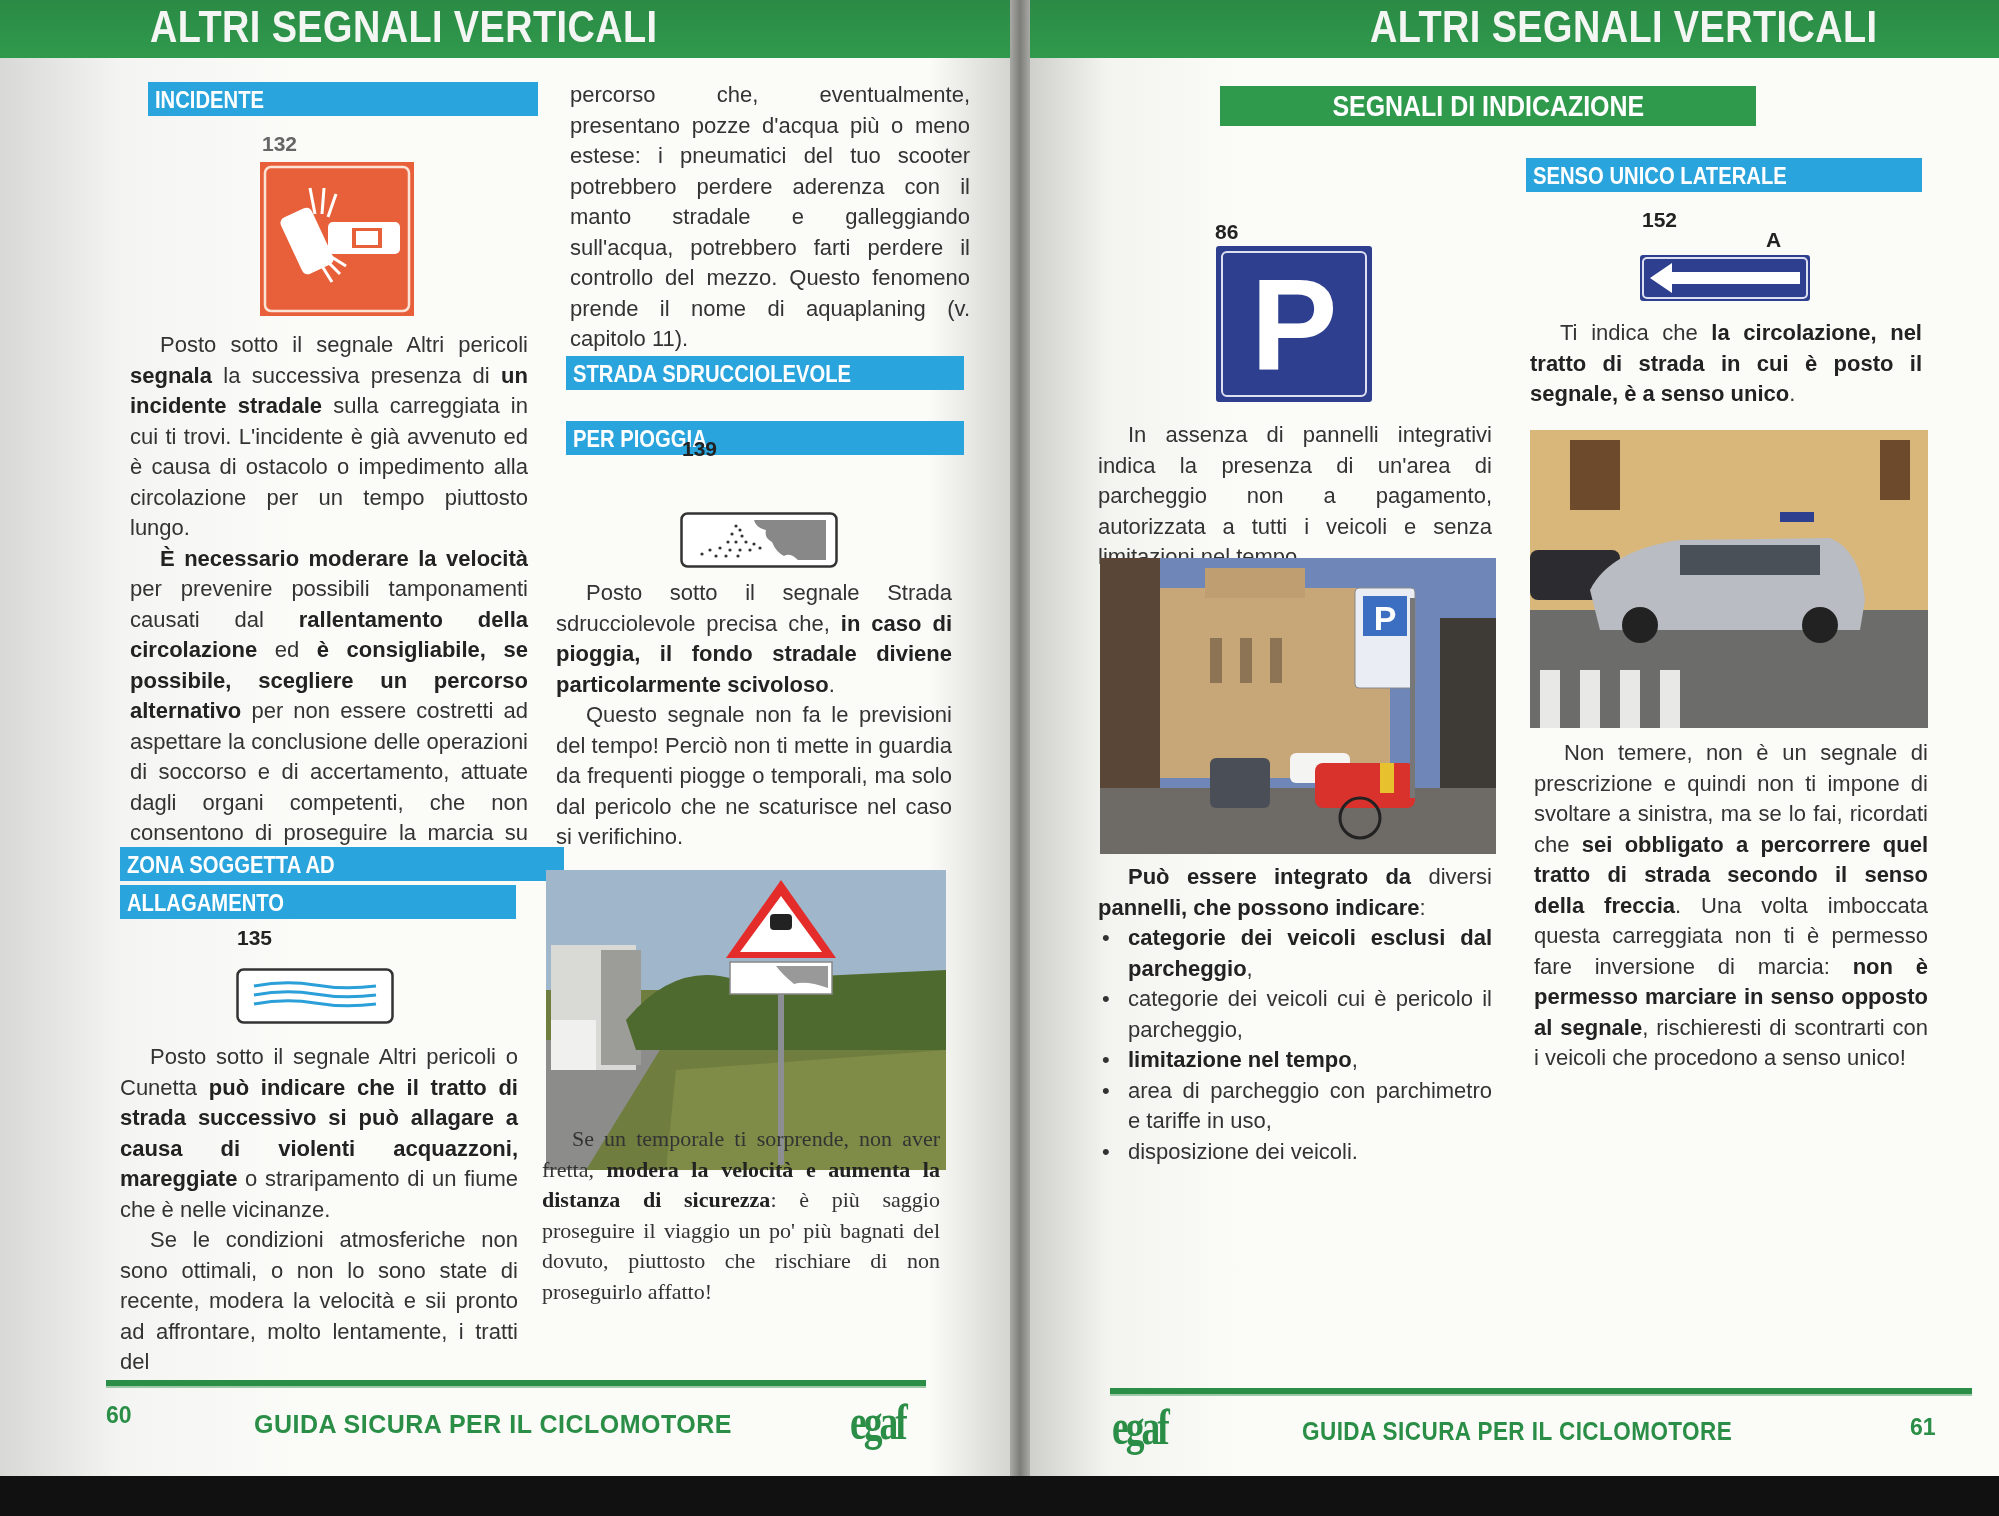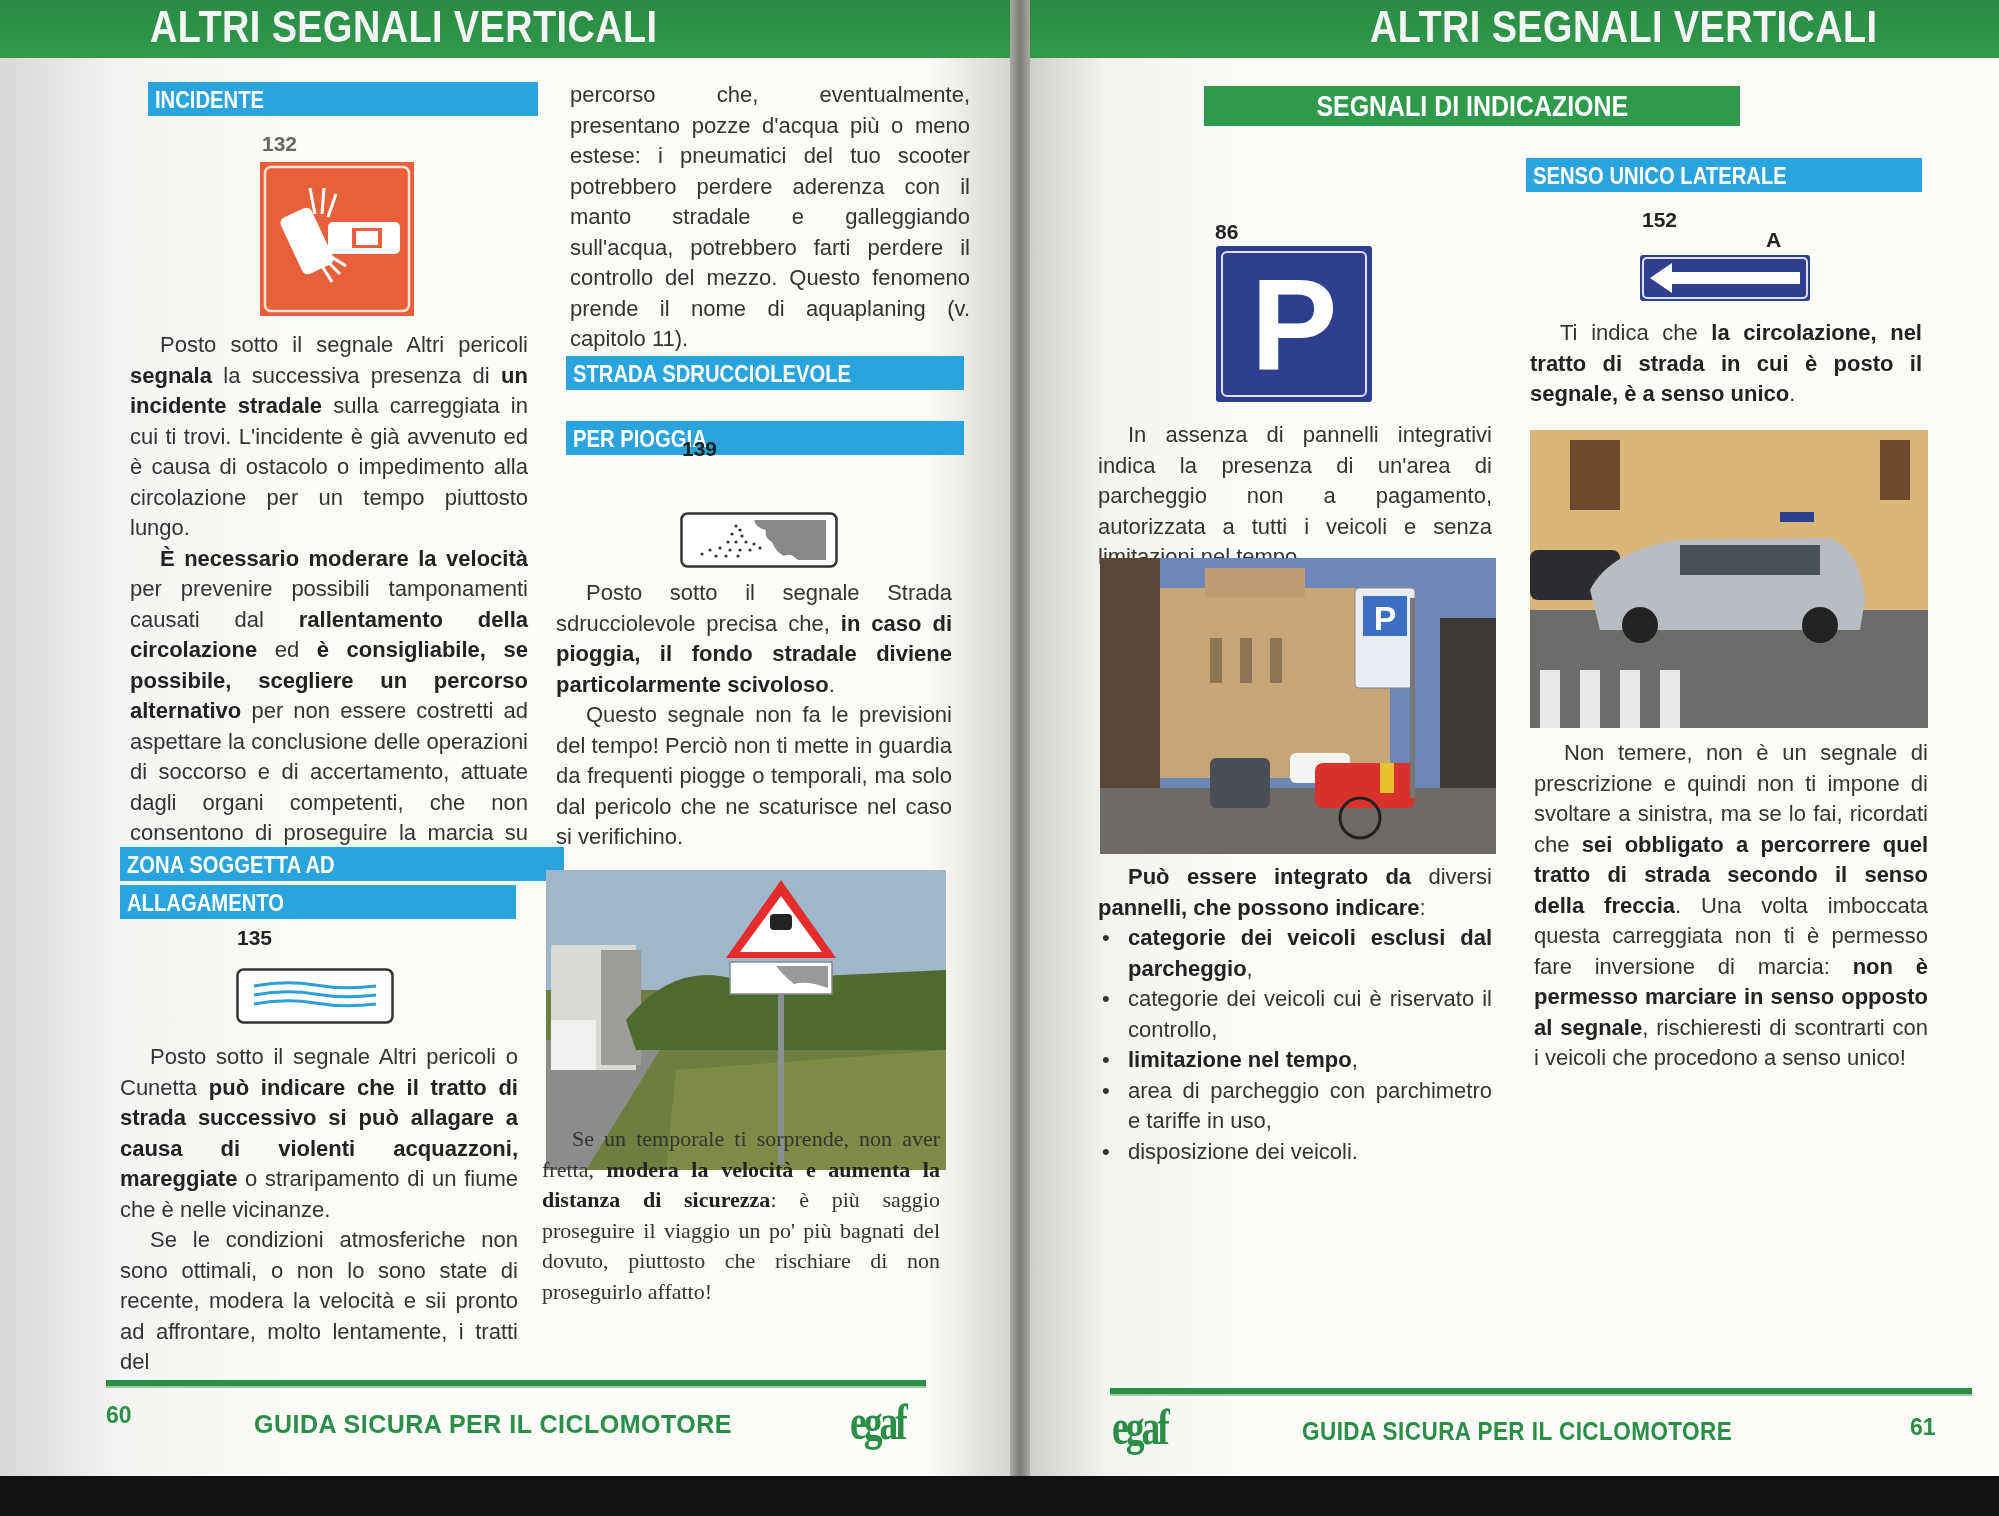--- a/index.html
+++ b/index.html
@@ -10,21 +10,21 @@
   .gutter{position:absolute;left:1010px;top:0;width:20px;height:1480px;background:linear-gradient(90deg,#a9a9a5,#7c7c78,#a9a9a5);}
   .bottom-shadow{position:absolute;left:0;top:1476px;width:1999px;height:40px;background:#111;}
   .band{position:absolute;top:0;height:58px;background:linear-gradient(180deg,#2b8a45,#2f9a4c);}
   .page.left .band{left:0;width:1010px;}
   .page.right .band{left:0;width:969px;}
   .band-title{position:absolute;top:2px;color:#f3f6f2;font-weight:bold;font-size:44px;letter-spacing:0.5px;transform:scaleX(0.86);transform-origin:left top;white-space:nowrap;}
   .page.left .band-title{left:150px;}
   .page.right .band-title{left:340px;}
   .sec{position:absolute;background:#29a4dc;color:#fff;font-weight:bold;font-size:23px;height:34px;line-height:36px;padding-left:7px;box-sizing:border-box;white-space:nowrap;}
   .sec span{display:inline-block;transform:scaleX(0.88);transform-origin:left center;}
-  .green-sec{position:absolute;background:#2f9a4c;color:#fff;font-weight:bold;font-size:29px;height:40px;line-height:40px;text-align:center;}
+  .green-sec{position:absolute;background:#2f9a4c;color:#fff;font-weight:bold;font-size:29px;height:40px;line-height:40px;text-align:center;margin-left:16px;}
   .green-sec span{display:inline-block;transform:scaleX(0.86);}
   .num{position:absolute;font-weight:bold;font-size:21px;color:#222;}
   .txt{position:absolute;font-size:22px;line-height:30.5px;color:#333;text-align:justify;}
   .txt b{color:#222;}
   .txt p{margin:0;text-indent:30px;}
   .txt p.noind{text-indent:0;}
   .txt ul{margin:0;padding-left:30px;list-style:none;}
   .txt li{position:relative;}
   .txt li:before{content:"•";position:absolute;left:-26px;}
   .footer-line{position:absolute;height:6px;background:#2a8e46;border-bottom:2px solid #9cc9a6;}
@@ -192,21 +192,21 @@
       <rect x="255" y="30" width="60" height="100" rx="4" fill="#eaeef4" stroke="#888"></rect>
       <rect x="263" y="38" width="44" height="40" fill="#3c6fc1"></rect>
       <text x="285" y="72" font-family="Liberation Sans, sans-serif" font-weight="bold" font-size="34" fill="#fff" text-anchor="middle">P</text>
       <rect x="310" y="40" width="5" height="200" fill="#777"></rect>
     </svg>
   </div>
   <div class="txt" style="left:68px;top:862px;width:394px;">
     <p id="par-intro"><b>Può essere integrato da</b> diversi <b>pannelli, che possono indicare</b>:</p>
     <ul id="par-list">
         <li><b>categorie dei veicoli esclusi dal parcheggio</b>,</li>
-        <li>categorie dei veicoli cui è riservato il controllo,</li>
+        <li>categorie dei veicoli cui è pericolo il parcheggio,</li>
         <li><b>limitazione nel tempo</b>,</li>
         <li>area di parcheggio con parchimetro e tariffe in uso,</li>
         <li>disposizione dei veicoli.</li>
       </ul>
   </div>
 
   <div class="sec" style="left:496px;top:158px;width:396px;"><span>SENSO UNICO LATERALE</span></div>
   <div class="num" style="left:612px;top:208px;">152</div>
   <div class="num" style="left:736px;top:228px;">A</div>
   <div style="position:absolute;left:610px;top:255px;width:170px;height:46px;">

